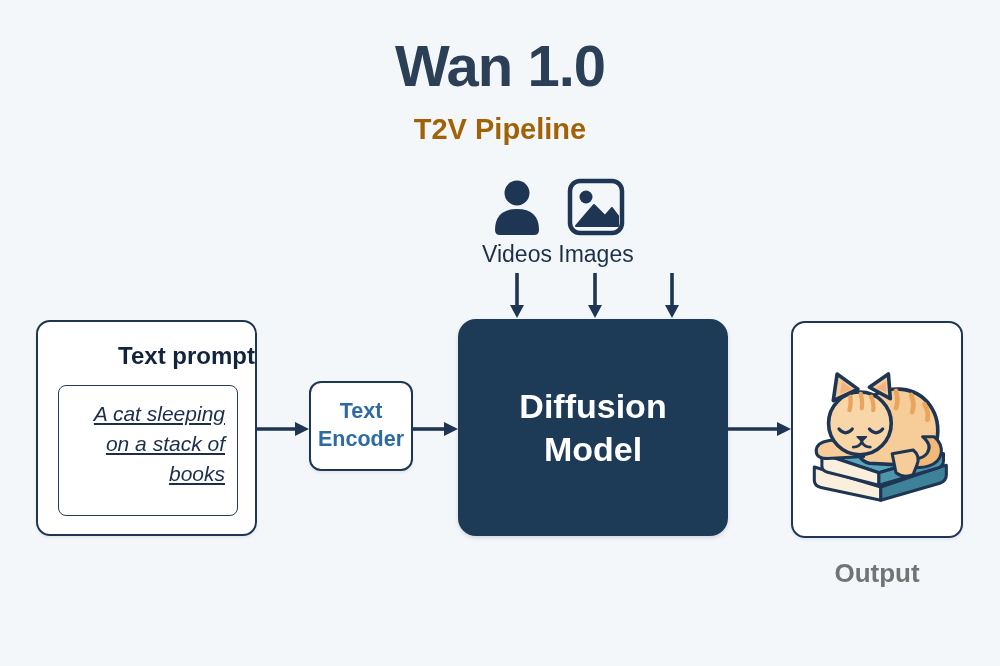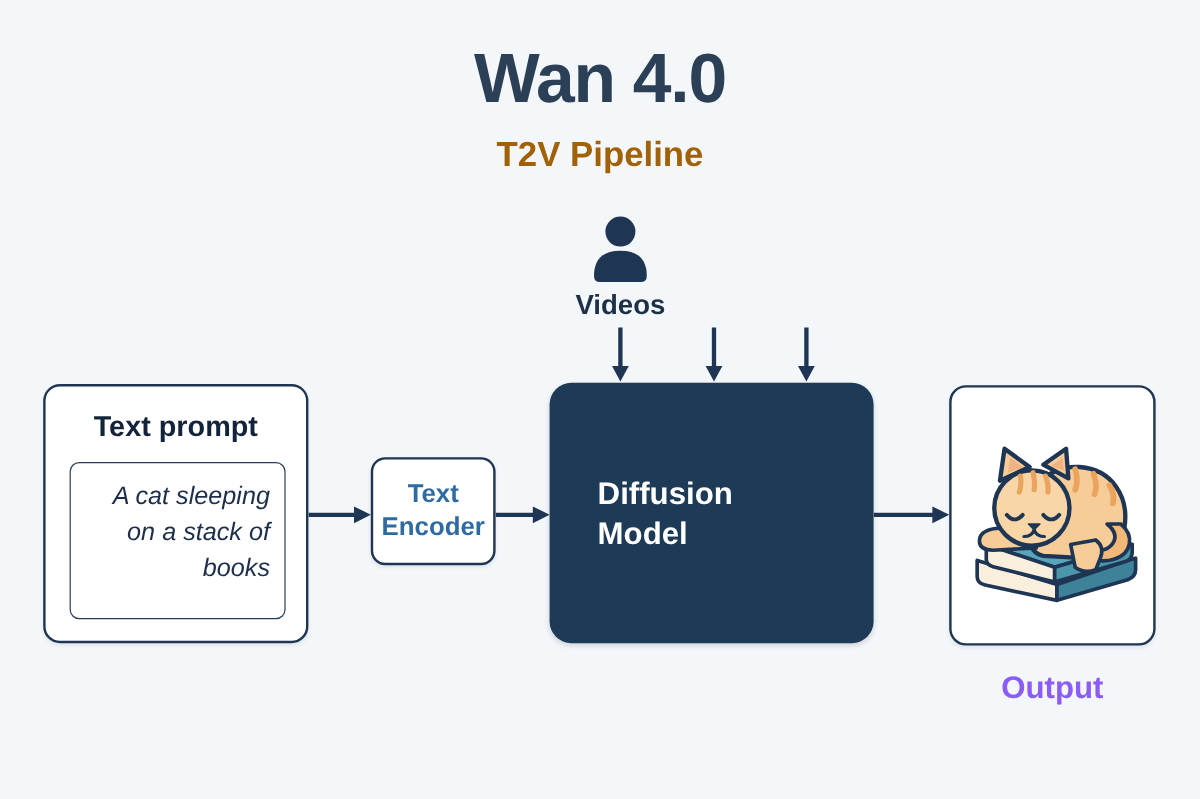--- a/index.html
+++ b/index.html
@@ -12,71 +12,82 @@
     position:absolute;top:32px;left:0;width:1000px;text-align:center;
     font-size:58px;font-weight:700;color:#2b4056;letter-spacing:-1px;
   }
   .subtitle{
     position:absolute;top:113px;left:0;width:1000px;text-align:center;
     font-size:29px;font-weight:700;color:#a16207;
   }
   
   .cond-col{position:absolute;top:176px;width:80px;display:flex;flex-direction:column;align-items:center;}
   .cond-col .icon-slot{height:60px;display:flex;align-items:flex-end;justify-content:center;}
-  .cond-label{margin-top:5px;font-size:23px;font-weight:700;color:#1d3048;white-space:nowrap;}
+  .cond-label{margin-top:5px;font-size:23px;font-weight:400;color:#1d3048;white-space:nowrap;}
   .down-arrow{position:absolute;top:272px;width:18px;height:47px;}
   
   .box{position:absolute;box-sizing:border-box;background:#ffffff;border:2.5px solid #1e3553;
        box-shadow:0 2px 3px rgba(20,40,70,.07);}
   .text-prompt-box{left:36px;top:320px;width:221px;height:216px;border-radius:14px;}
-  .text-prompt-title{margin-top:20px;text-align:center;font-size:24px;font-weight:700;color:#12243c;}
+  .text-prompt-title{margin-top:20px;text-align:right;font-size:24px;font-weight:700;color:#12243c;}
   .prompt-inner{
     position:absolute;left:20px;top:63px;width:180px;height:131px;box-sizing:border-box;
     border:1.5px solid #283b5c;border-radius:8px;
     font-size:21px;font-style:italic;text-align:right;line-height:1.42;color:#1c2e4a;
     padding:13px 12px 0 10px;
+    text-decoration:underline;
   }
   .encoder-box{left:309px;top:381px;width:104px;height:90px;border-radius:12px;
     display:flex;align-items:center;justify-content:center;}
   .encoder-label{width:113px;text-align:center;font-size:21.5px;font-weight:700;color:#2f6ba3;line-height:1.3;}
   .diffusion-box{
     position:absolute;left:458px;top:319px;width:270px;height:217px;box-sizing:border-box;
     background:#1d3a56;border-radius:18px;display:flex;align-items:center;justify-content:center;
     box-shadow:0 2px 4px rgba(20,40,70,.15);
   }
-  .diffusion-label{width:190px;text-align:left;font-size:26px;font-weight:700;color:#ffffff;line-height:1.25;}
+  .diffusion-label{width:190px;text-align:center;font-size:34px;font-weight:700;color:#ffffff;line-height:1.25;}
   .output-box{left:791px;top:321px;width:172px;height:217px;border-radius:14px;
     display:flex;align-items:center;justify-content:center;}
   .output-label{
     position:absolute;left:791px;top:558px;width:172px;text-align:center;
-    font-size:26px;font-weight:700;color:#8b5cf6;
+    font-size:26px;font-weight:700;color:#737373;
   }
   .h-arrow{position:absolute;height:20px;}
   .a1{left:257px;top:419px;width:53px;}
   .a2{left:413px;top:419px;width:46px;}
   .a3{left:728px;top:419px;width:64px;}
 </style>
 </head>
 <body>
 
 <div class="canvas">
 
-  <div class="title">Wan 4.0</div>
+  <div class="title">Wan 1.0</div>
   <div class="subtitle">T2V Pipeline</div>
 
   <div class="cond-col" style="left:477px;">
     <div class="icon-slot">
       <svg width="54" height="57" viewBox="0 0 54 57">
         <circle cx="27" cy="14" r="12.5" fill="#1e3553"></circle>
         <path d="M5,51 Q5,30 27,30 Q49,30 49,51 Q49,56 44,56 L10,56 Q5,56 5,51 Z" fill="#1e3553"></path>
       </svg>
     </div>
     <div class="cond-label">Videos</div>
   </div>
 
+  <div class="cond-col" style="left:556px;">
+    <div class="icon-slot">
+      <svg width="58" height="58" viewBox="0 0 58 58">
+        <rect x="3" y="3" width="52" height="52" rx="10" fill="none" stroke="#1e3553" stroke-width="4.5"></rect>
+        <circle cx="19" cy="19" r="6.5" fill="#1e3553"></circle>
+        <path d="M9,48 L27,27 L38,38 L45,30 L51,38 L51,48 Z" fill="#1e3553" stroke="#1e3553" stroke-width="2" stroke-linejoin="round"></path>
+      </svg>
+    </div>
+    <div class="cond-label">Images</div>
+  </div>
 
 
   <svg class="down-arrow" style="left:508px;" viewBox="0 0 18 47">
     <line x1="9" y1="1" x2="9" y2="35" stroke="#1e3553" stroke-width="3.6"></line>
     <polygon points="2,33 16,33 9,46" fill="#1e3553"></polygon>
   </svg>
   <svg class="down-arrow" style="left:586px;" viewBox="0 0 18 47">
     <line x1="9" y1="1" x2="9" y2="35" stroke="#1e3553" stroke-width="3.6"></line>
     <polygon points="2,33 16,33 9,46" fill="#1e3553"></polygon>
   </svg>

